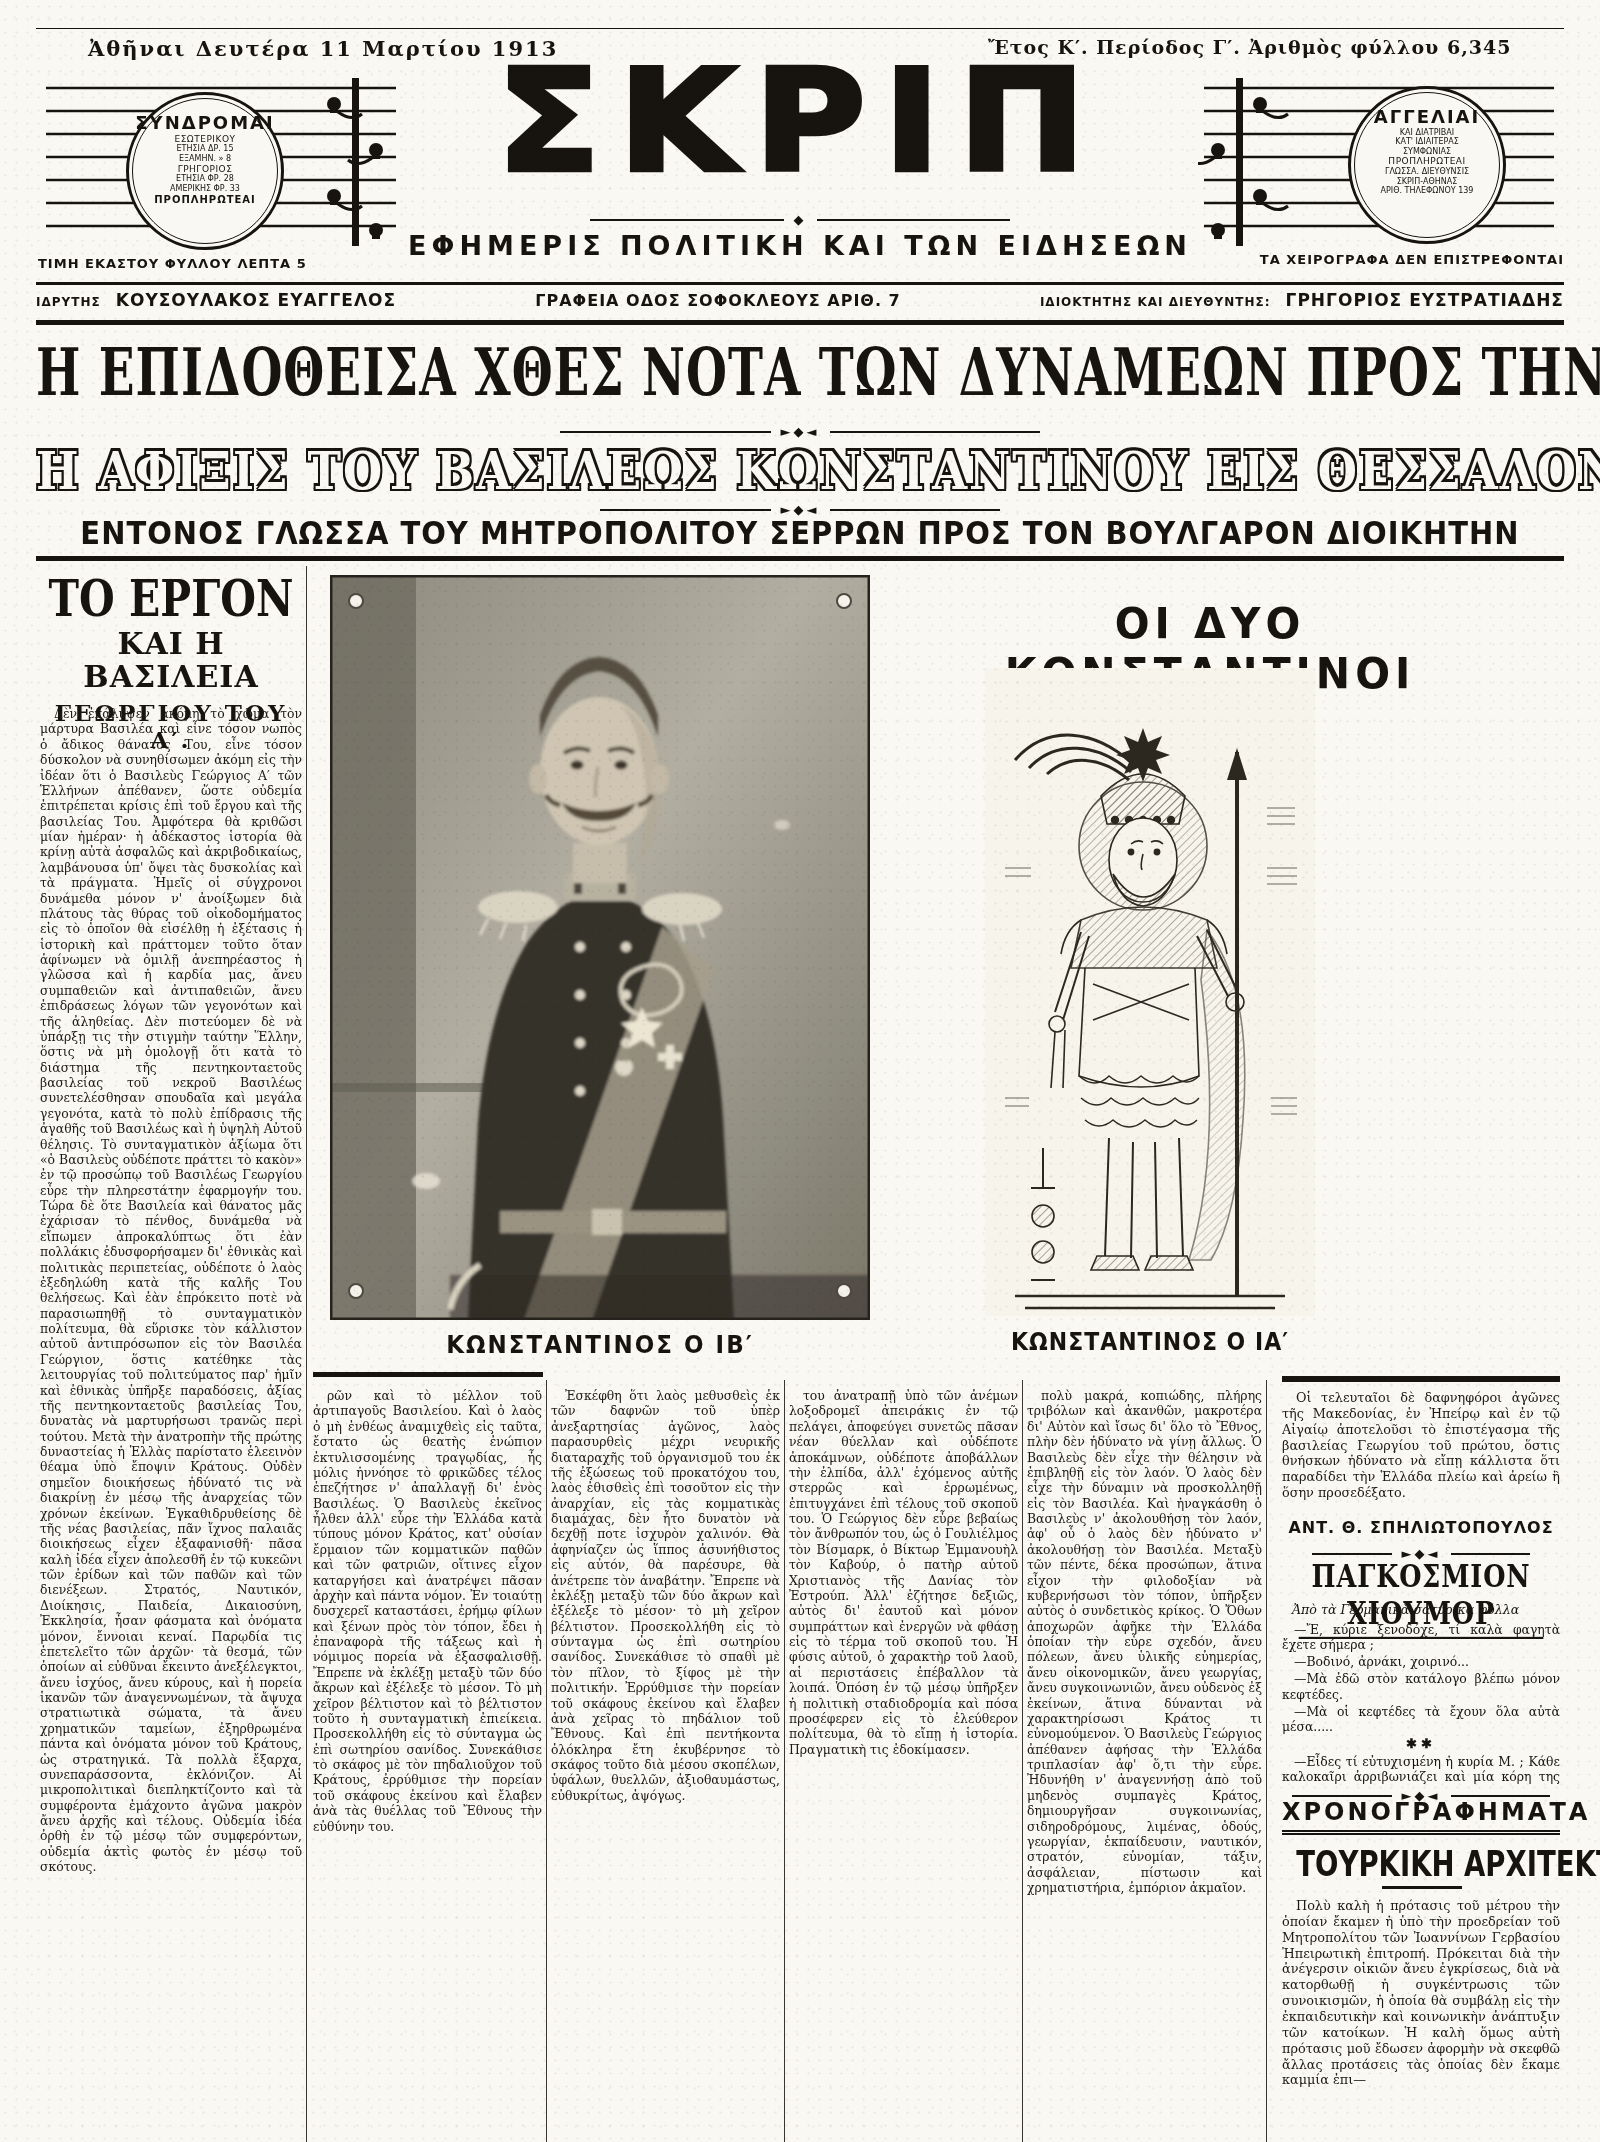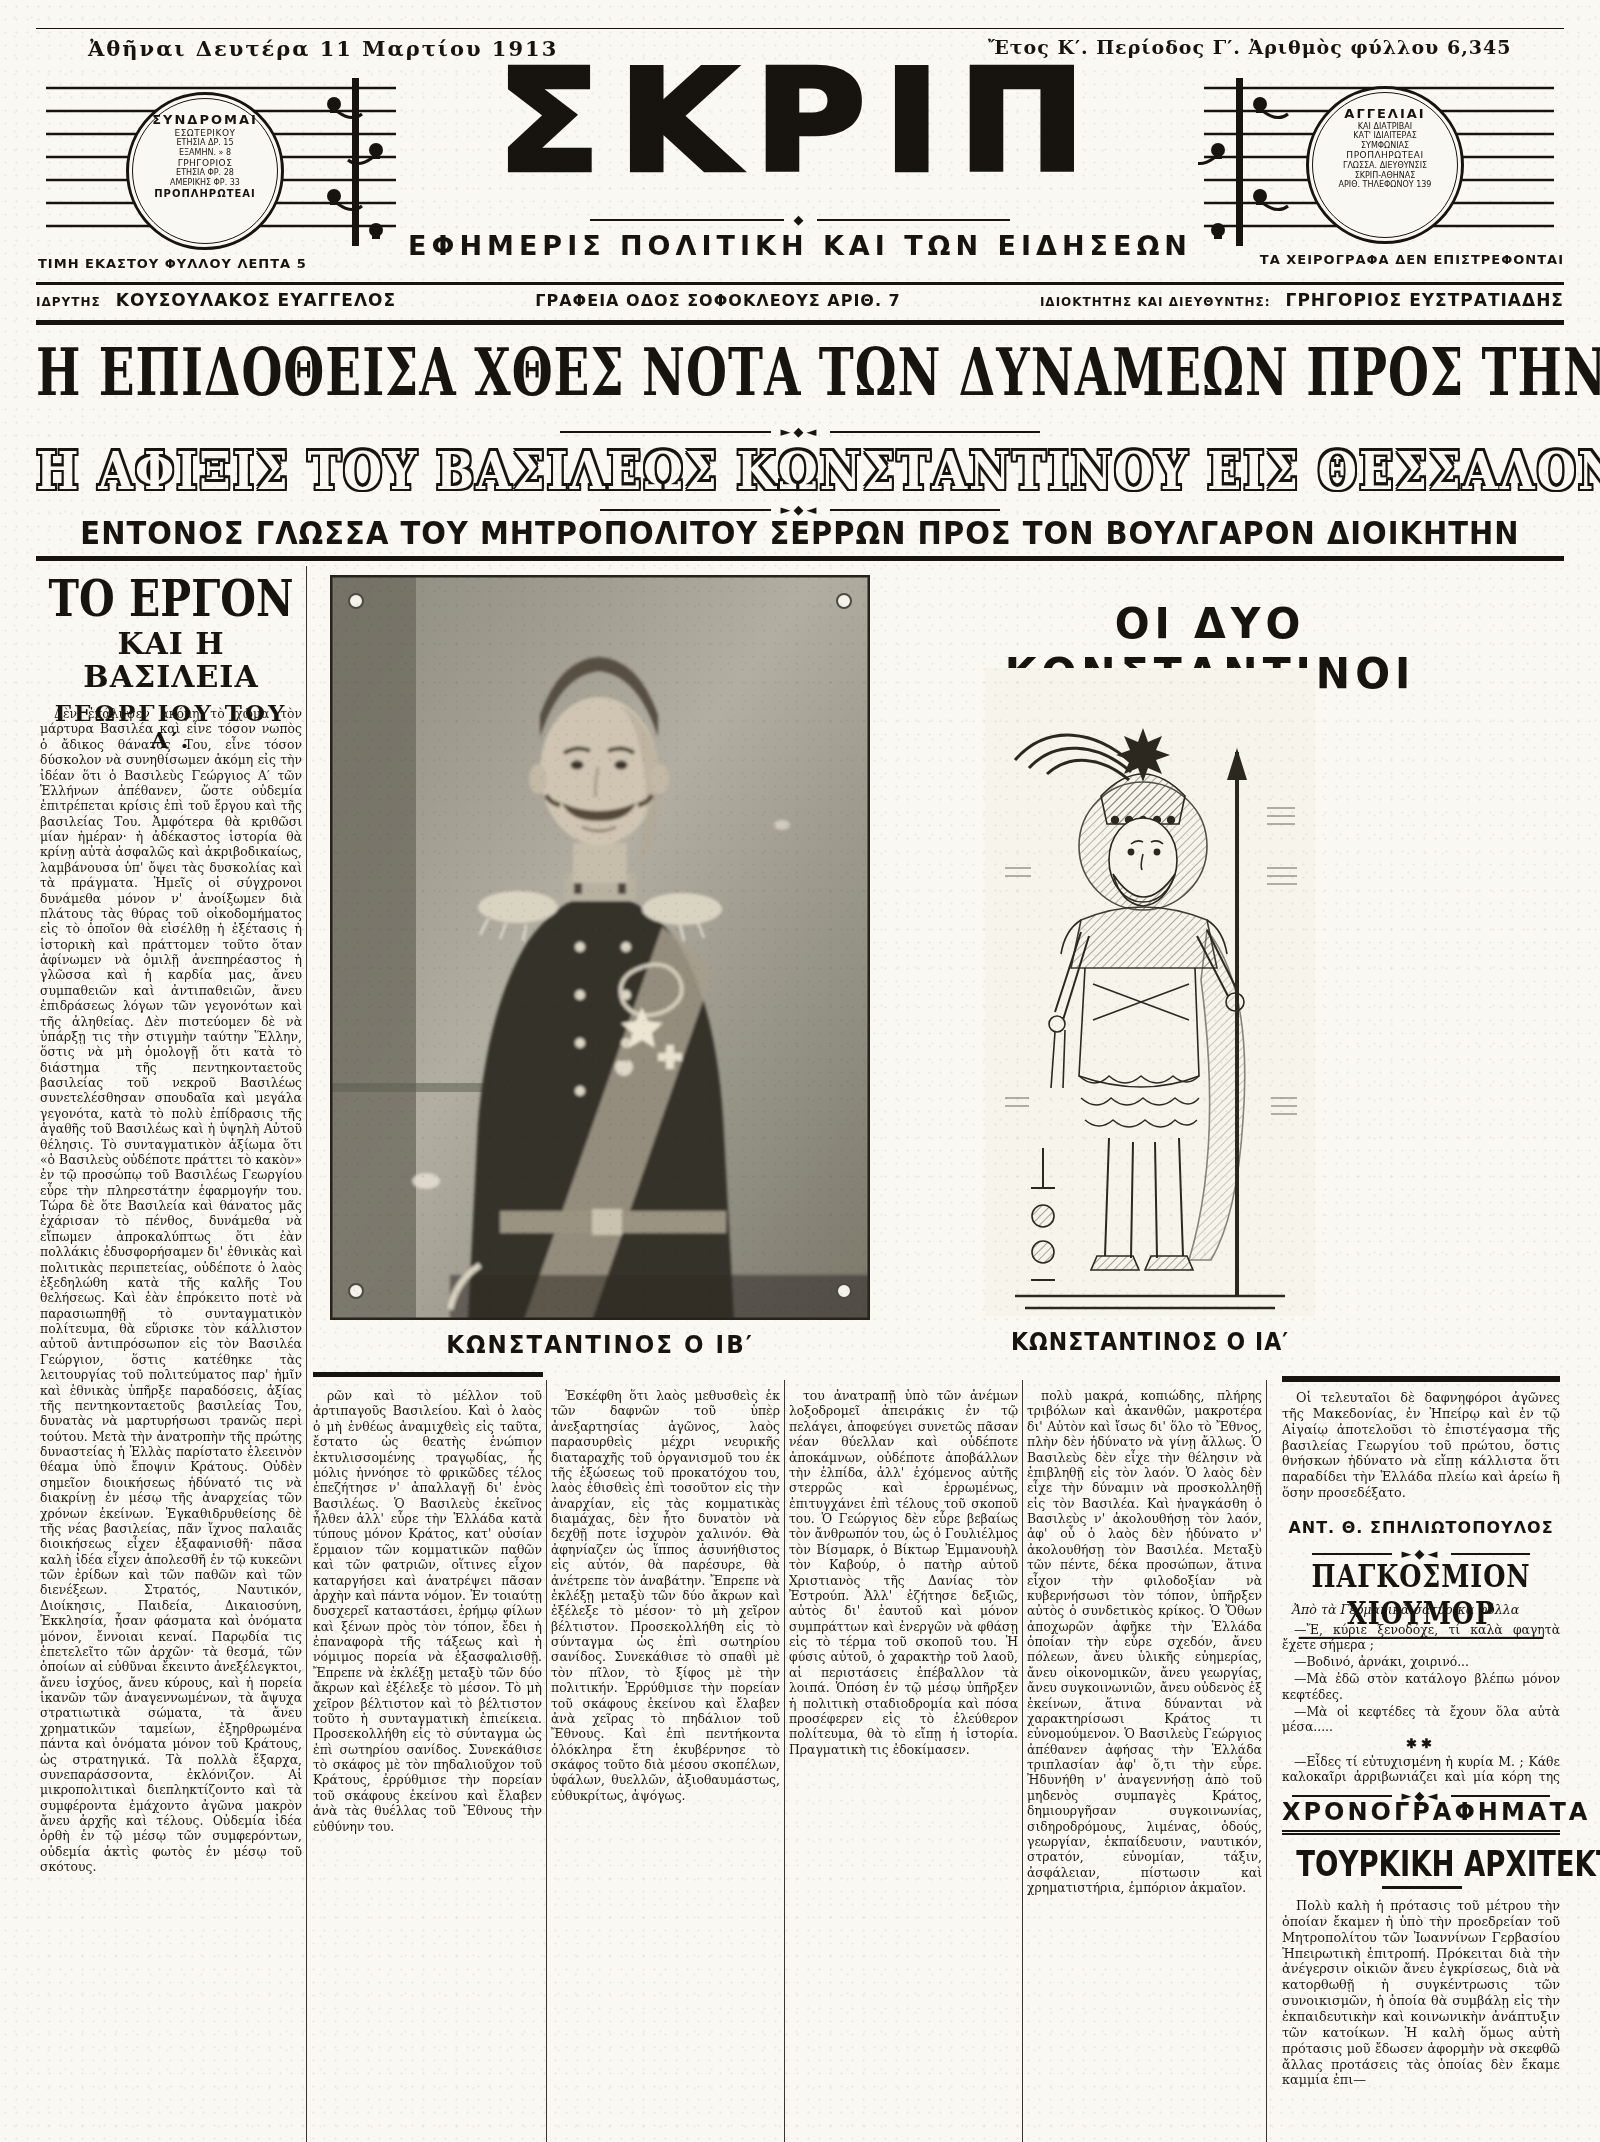--- a/index.html
+++ b/index.html
@@ -17,26 +17,26 @@
   .top-rule{left:36px;right:36px;top:28px;height:1px;}
   .date-line{left:88px;top:36px;font-size:21px;font-weight:bold;letter-spacing:2px;}
   .issue-line{left:988px;top:36px;width:576px;font-size:19px;font-weight:bold;letter-spacing:1px;}
   .wires{position:absolute;top:78px;height:168px;}
   .wires.left{left:46px;width:350px;}
   .wires.right{left:1198px;width:356px;}
   .stamp{position:absolute;width:152px;height:152px;border:3px solid #17140f;border-radius:50%;
          text-align:center;font-family:"DejaVu Sans",sans-serif;background:#faf8f2;z-index:2;}
   .stamp::before{content:"";position:absolute;inset:3px;border:1px solid #17140f;border-radius:50%;}
   .stamp-inner{position:relative;padding-top:17px;line-height:1.2;}
-  .stamp .s0{font-size:13px;font-weight:bold;letter-spacing:2px;}
+  .stamp .s0{font-size:18px;font-weight:bold;letter-spacing:2px;}
   .stamp .sm{font-size:9px;font-weight:normal;letter-spacing:.5px;}
   .stamp .sx{font-size:8px;}
   .stamp .s7{font-size:10px;font-weight:bold;letter-spacing:1px;}
   .stamp-left{left:126px;top:92px;}
-  .stamp-right{left:1306px;top:86px;}
+  .stamp-right{left:1348px;top:86px;}
   .masthead-title{left:470px;top:52px;width:660px;text-align:center;
     font-family:"DejaVu Sans",sans-serif;font-weight:bold;font-size:152px;line-height:1;
     letter-spacing:18px;-webkit-text-stroke:5px #17140f;transform:scaleY(.92);transform-origin:center top;}
   .masthead-divider{left:590px;top:212px;width:420px;}
   .masthead-subtitle{left:300px;top:230px;width:1000px;text-align:center;
     font-family:"DejaVu Sans",sans-serif;font-weight:bold;font-size:27px;letter-spacing:5px;}
   .price-line{left:38px;top:256px;font-family:"DejaVu Sans",sans-serif;font-weight:bold;font-size:13px;letter-spacing:1px;}
   .manuscripts-line{left:1170px;top:252px;width:394px;text-align:right;
     font-family:"DejaVu Sans",sans-serif;font-weight:bold;font-size:13px;letter-spacing:1px;}
   .info-rule-a{left:36px;right:36px;top:282px;height:3px;}

